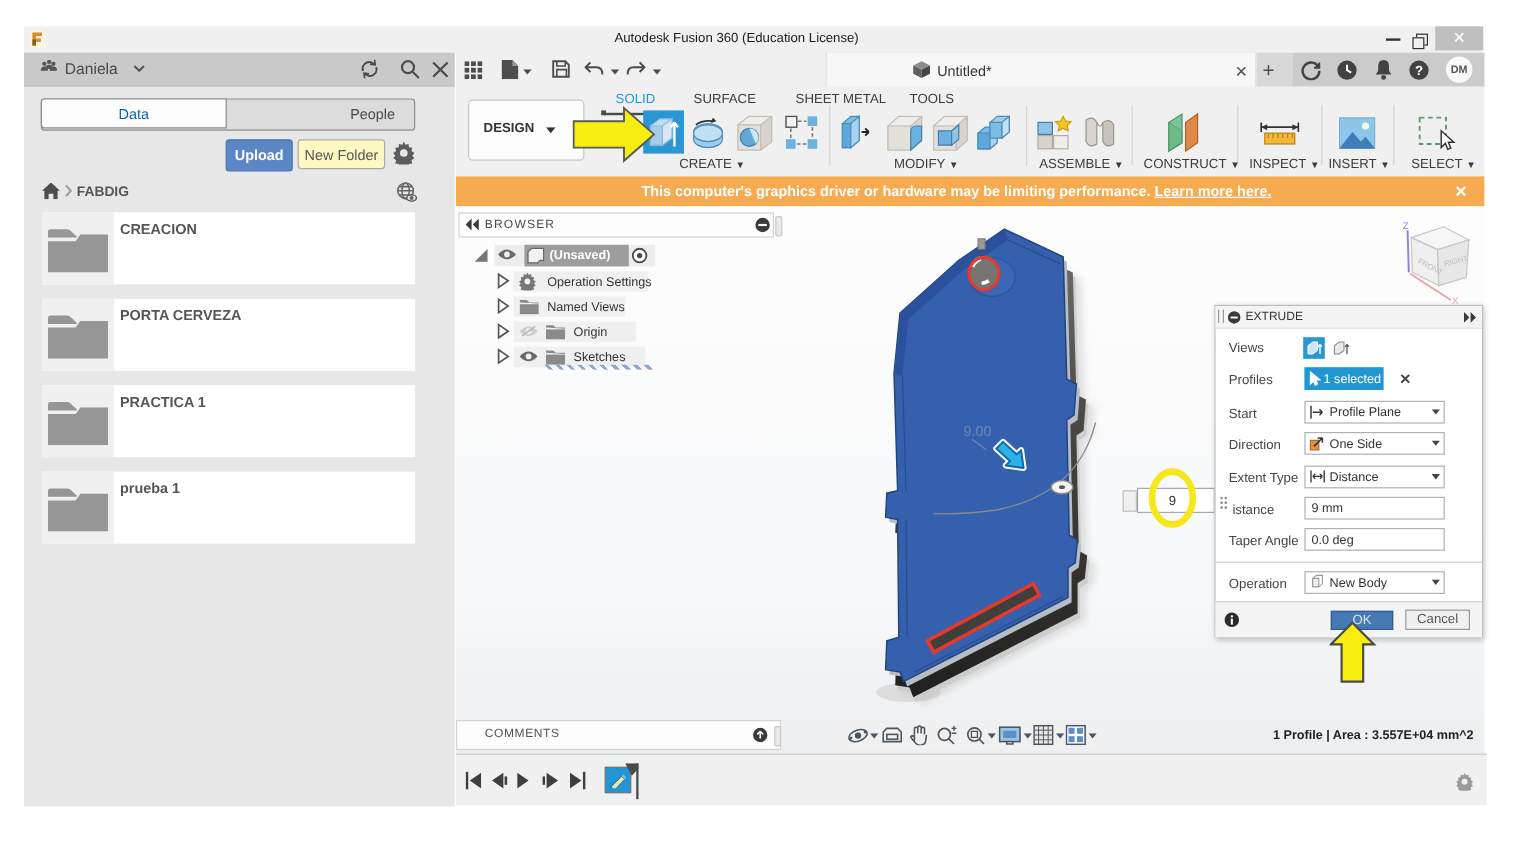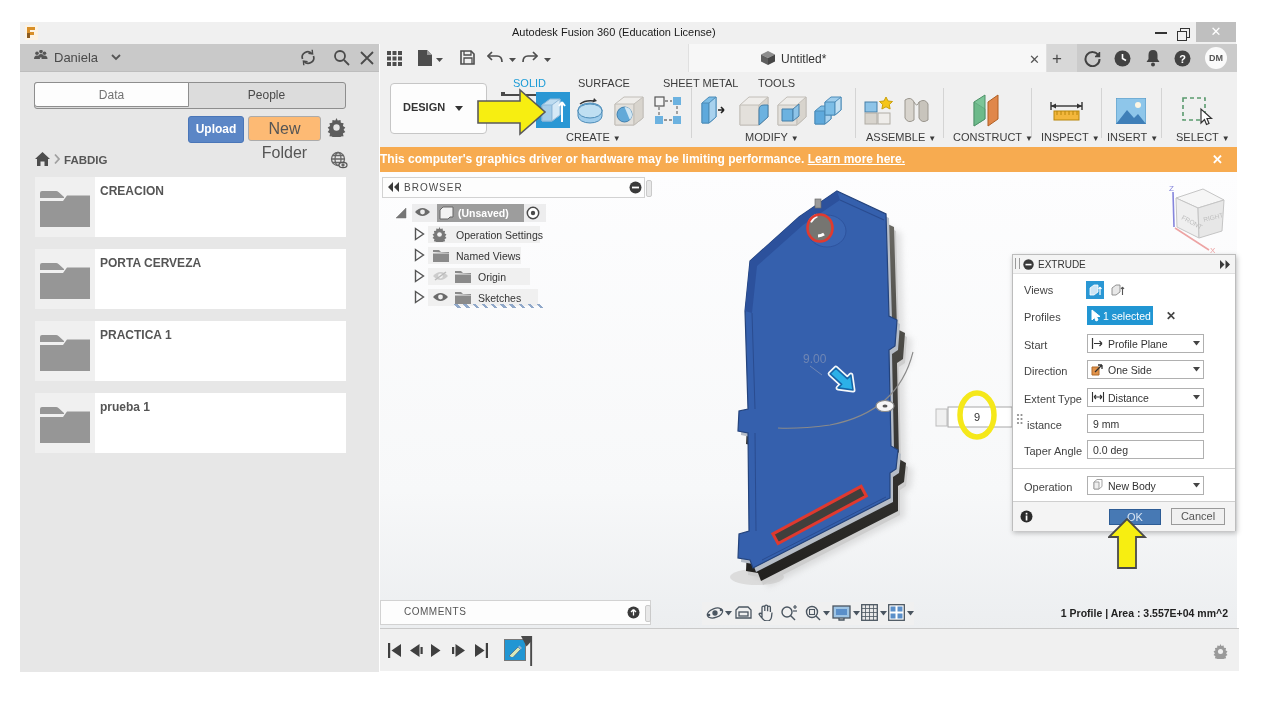--- a/index.html
+++ b/index.html
@@ -59,25 +59,25 @@
     </svg>
   </div>
 <div class="abs" style="left:359px;top:50px;">
     <svg width="16" height="16" stroke="#4a4a4a" stroke-width="1.8">
       <path d="M2 2 l12 12 M14 2 L2 14"></path>
     </svg>
   </div>
 
 <div class="abs" style="left:34px;top:82px;width:310px;height:25px;border:1px solid #8e8e8e;border-radius:3px;background:#dcdcdc;"></div>
 <div class="abs" style="left:34px;top:82px;width:155px;height:25px;border:1px solid #8e8e8e;border-radius:3px 0 0 3px;background:#fdfdfd;box-sizing:border-box;"></div>
-<div class="abs" style="left:34px;top:88px;width:155px;text-align:center;font-size:12px;color:#737373;">Data</div>
-<div class="abs" style="left:189px;top:88px;width:155px;text-align:center;font-size:12px;color:#4a4a4a;">People</div>
+<div class="abs" style="left:34px;top:88px;width:155px;text-align:center;font-size:12px;color:#0369a1;">Data</div>
+<div class="abs" style="left:189px;top:88px;width:155px;text-align:center;font-size:12px;color:#4a4a4a;padding-left:44px;">People</div>
 
 <div class="abs" style="left:188px;top:116px;width:54px;height:25px;background:#5b86c6;border:1px solid #4a76b8;border-radius:3px;color:#fff;font-weight:bold;font-size:12px;text-align:center;line-height:24px;">Upload</div>
-<div class="abs" style="left:248px;top:116px;width:73px;height:25px;background:#fdba74;border:1px solid #ababab;border-radius:3px;color:#555;font-size:16px;text-align:center;line-height:24px;box-sizing:border-box;">New Folder</div>
+<div class="abs" style="left:248px;top:116px;width:73px;height:25px;background:#fef9c3;border:1px solid #ababab;border-radius:3px;color:#555;font-size:12px;text-align:center;line-height:24px;box-sizing:border-box;">New Folder</div>
 <div class="abs" style="left:327px;top:118px;">
     <svg width="19" height="19" viewBox="0 0 19 19" fill="#5d5d5d">
       <path d="M9.5 0 l1.2 2.6 2.8-.6 .3 2.8 2.8 .4 -.7 2.7 2.4 1.6 -1.7 2.2 1.7 2.2 -2.4 1.6 .7 2.7 -2.8 .4 -.3 2.8 -2.8-.6 -1.2 2.6 -1.2-2.6 -2.8 .6 -.3-2.8 -2.8-.4 .7-2.7 -2.4-1.6 1.7-2.2 -1.7-2.2 2.4-1.6 -.7-2.7 2.8-.4 .3-2.8 2.8 .6z"></path>
       <circle cx="9.5" cy="9.5" r="3.2" fill="#e7e7e7"></circle>
     </svg>
   </div>
 
 <div class="abs" style="left:35px;top:152px;">
     <svg width="15" height="14" fill="#4d4d4d">
       <path d="M7.5 0 L15 7 h-2 v7 h-3.5 v-4.5 h-4 V14 H2 V7 H0 z"></path>
@@ -401,21 +401,21 @@
 <div class="abs" style="left:1107px;top:131px;font-size:11px;color:#3b3b3b;">INSERT&nbsp;<span style="font-size:8px;">▼</span></div>
 <div class="abs" style="left:1176px;top:131px;font-size:11px;color:#3b3b3b;">SELECT&nbsp;<span style="font-size:8px;">▼</span></div>
 
 <div class="abs" style="left:477px;top:88px;">
     <svg width="70" height="48">
       <path d="M1 13 h42 V2 L68 24 43 46 V35 H1 z" fill="#f7ee11" stroke="#5a5a5a" stroke-width="1.6"></path>
     </svg>
   </div>
 
 <div class="abs" style="left:380px;top:147px;width:857px;height:25px;background:#f7ab50;"></div>
-<div class="abs" style="left:380px;top:152px;width:834px;text-align:left;font-size:12px;font-weight:bold;color:#fff;">This computer's graphics driver or hardware may be limiting performance. <span style="text-decoration:underline;">Learn more here.</span></div>
+<div class="abs" style="left:380px;top:152px;width:834px;text-align:center;font-size:12px;font-weight:bold;color:#fff;">This computer's graphics driver or hardware may be limiting performance. <span style="text-decoration:underline;">Learn more here.</span></div>
 <div class="abs" style="left:1212px;top:152px;font-size:13px;font-weight:bold;color:#fff;">✕</div>
 
 <div class="abs" style="left:380px;top:172px;width:857px;height:456px;background:linear-gradient(180deg,#fdfdfe 0%,#f7f8f9 70%,#eceef0 100%);"></div>
 
 <div class="abs" style="left:382px;top:177px;width:263px;height:21px;background:#fdfdfd;border:1px solid #d2d2d2;box-sizing:border-box;"></div>
 <div class="abs" style="left:388px;top:182px;">
     <svg width="12" height="10">
       <path d="M5 0 v10 L0 5z M11 0 v10 L6 5z" fill="#3a3a3a"></path>
     </svg>
   </div>

